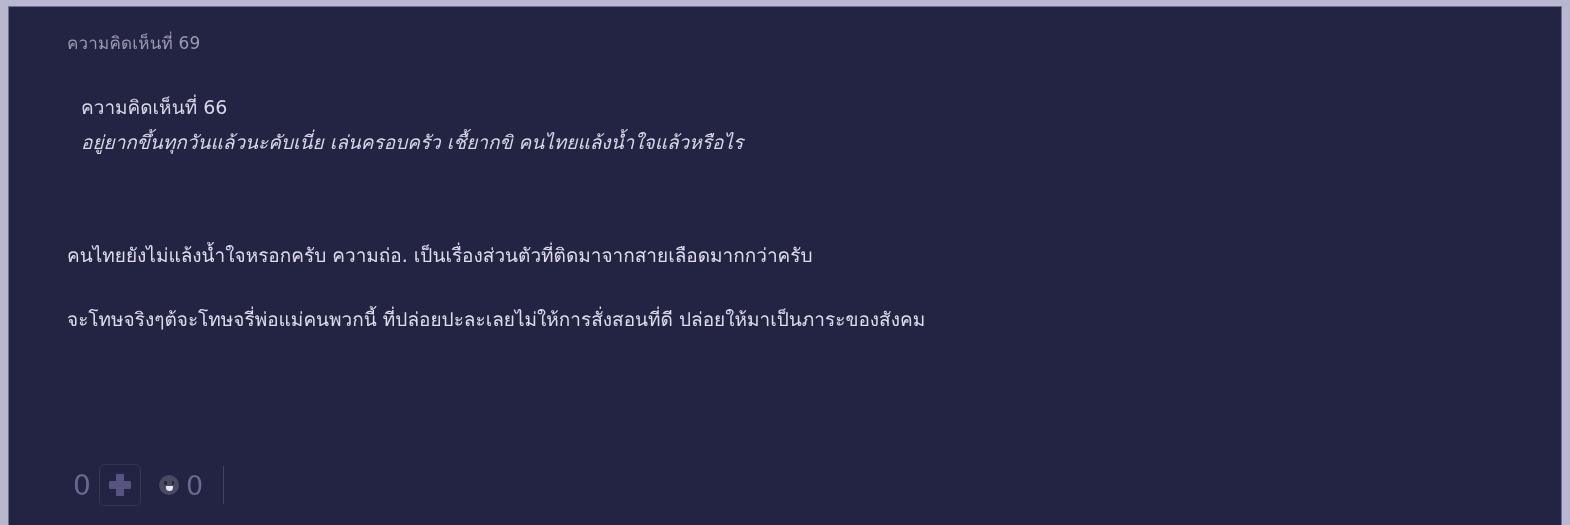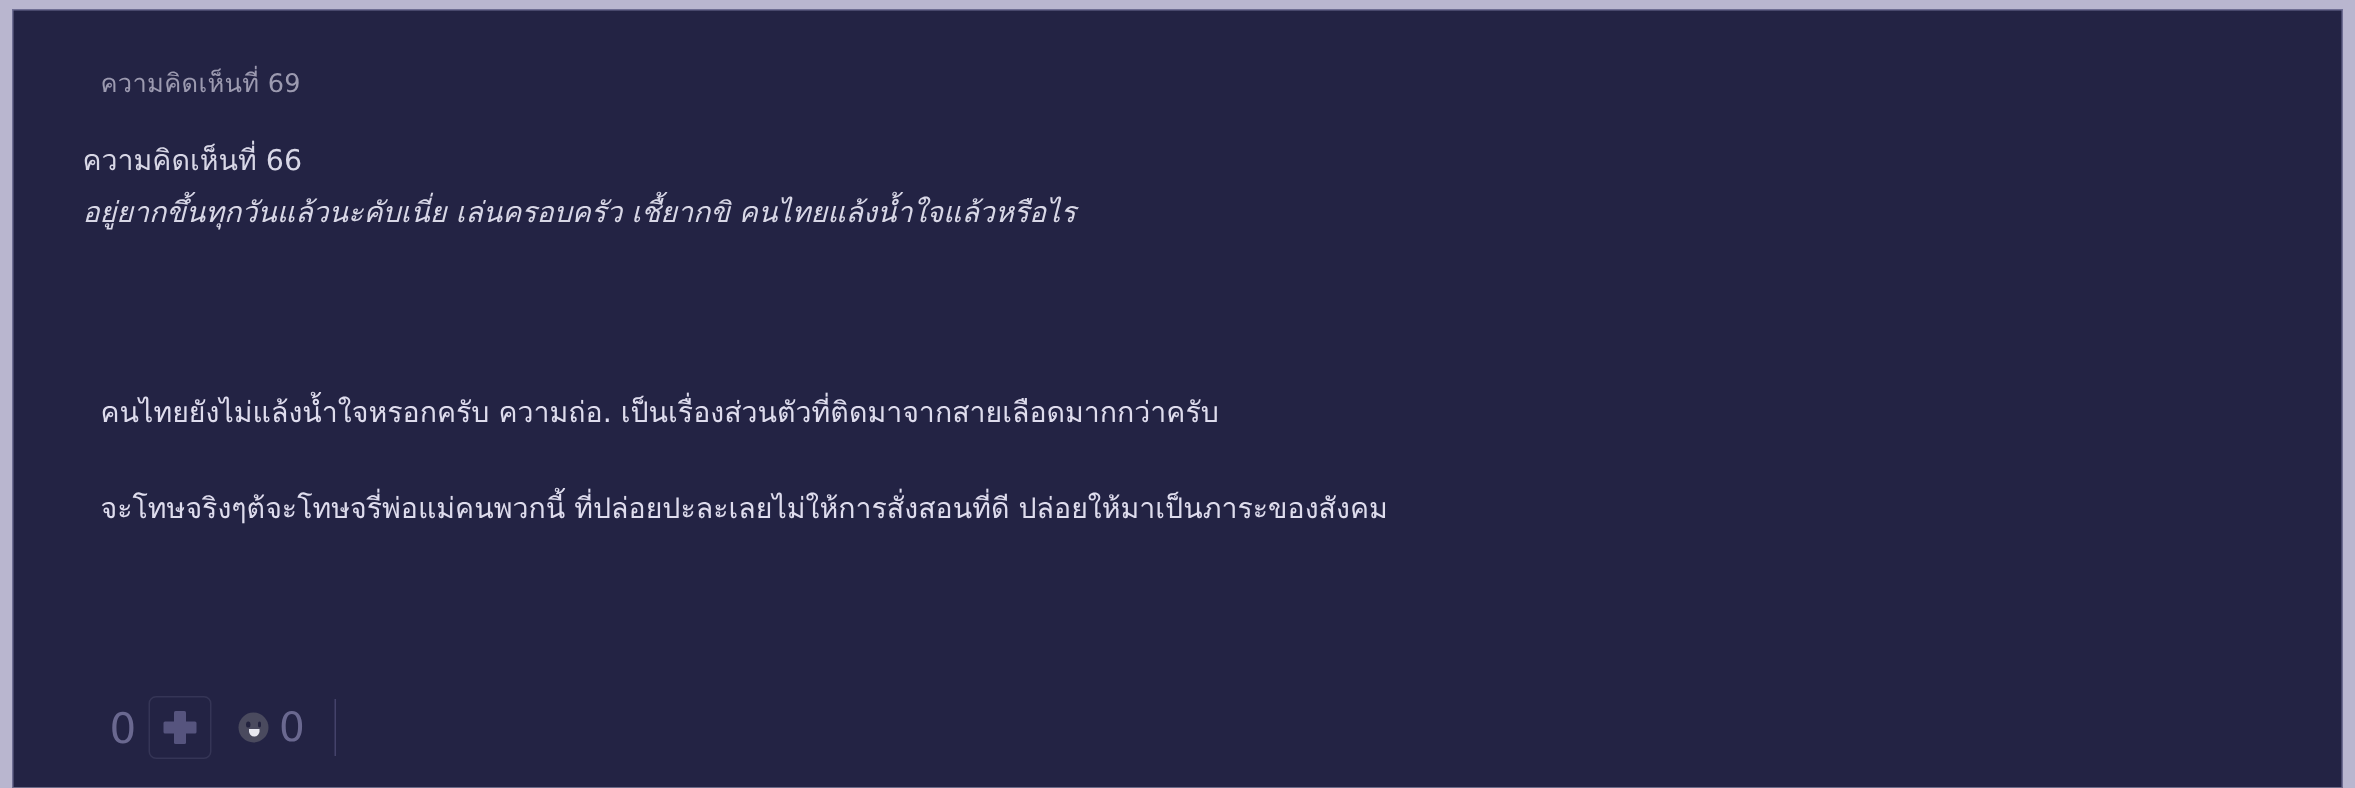--- a/index.html
+++ b/index.html
@@ -23,29 +23,29 @@
     background: #232344;
     border-top: 1px solid #6f6e93;
     border-left: 1px solid #6f6e93;
     border-right: 1px solid #6f6e93;
     box-sizing: border-box;
   }
 
   .comment-no {
     position: absolute;
     left: 58px;
-    top: 34px;
+    top: 22px;
     font-size: 17px;
     color: #9c9ab0;
     letter-spacing: .2px;
   }
 
   #quote-block {
     position: absolute;
-    left: 46px;
+    left: 72px;
     top: 86px;
     width: 1420px;
   }
   .quote-title {
     font-size: 19px;
     color: #d8d7e6;
     line-height: 1.5;
   }
   .quote-body {
     font-size: 19px;
@@ -59,21 +59,20 @@
     position: absolute;
     left: 58px;
     top: 234px;
     width: 1430px;
   }
   .body-para {
     font-size: 19px;
     color: #dedced;
     line-height: 1.55;
     margin-bottom: 35px;
-    margin-top: 20px;
   }
   .body-para:last-child { margin-bottom: 0; }
 
   
   #footer {
     position: absolute;
     left: 0;
     top: 446px;
     width: 100%;
     height: 73px;

